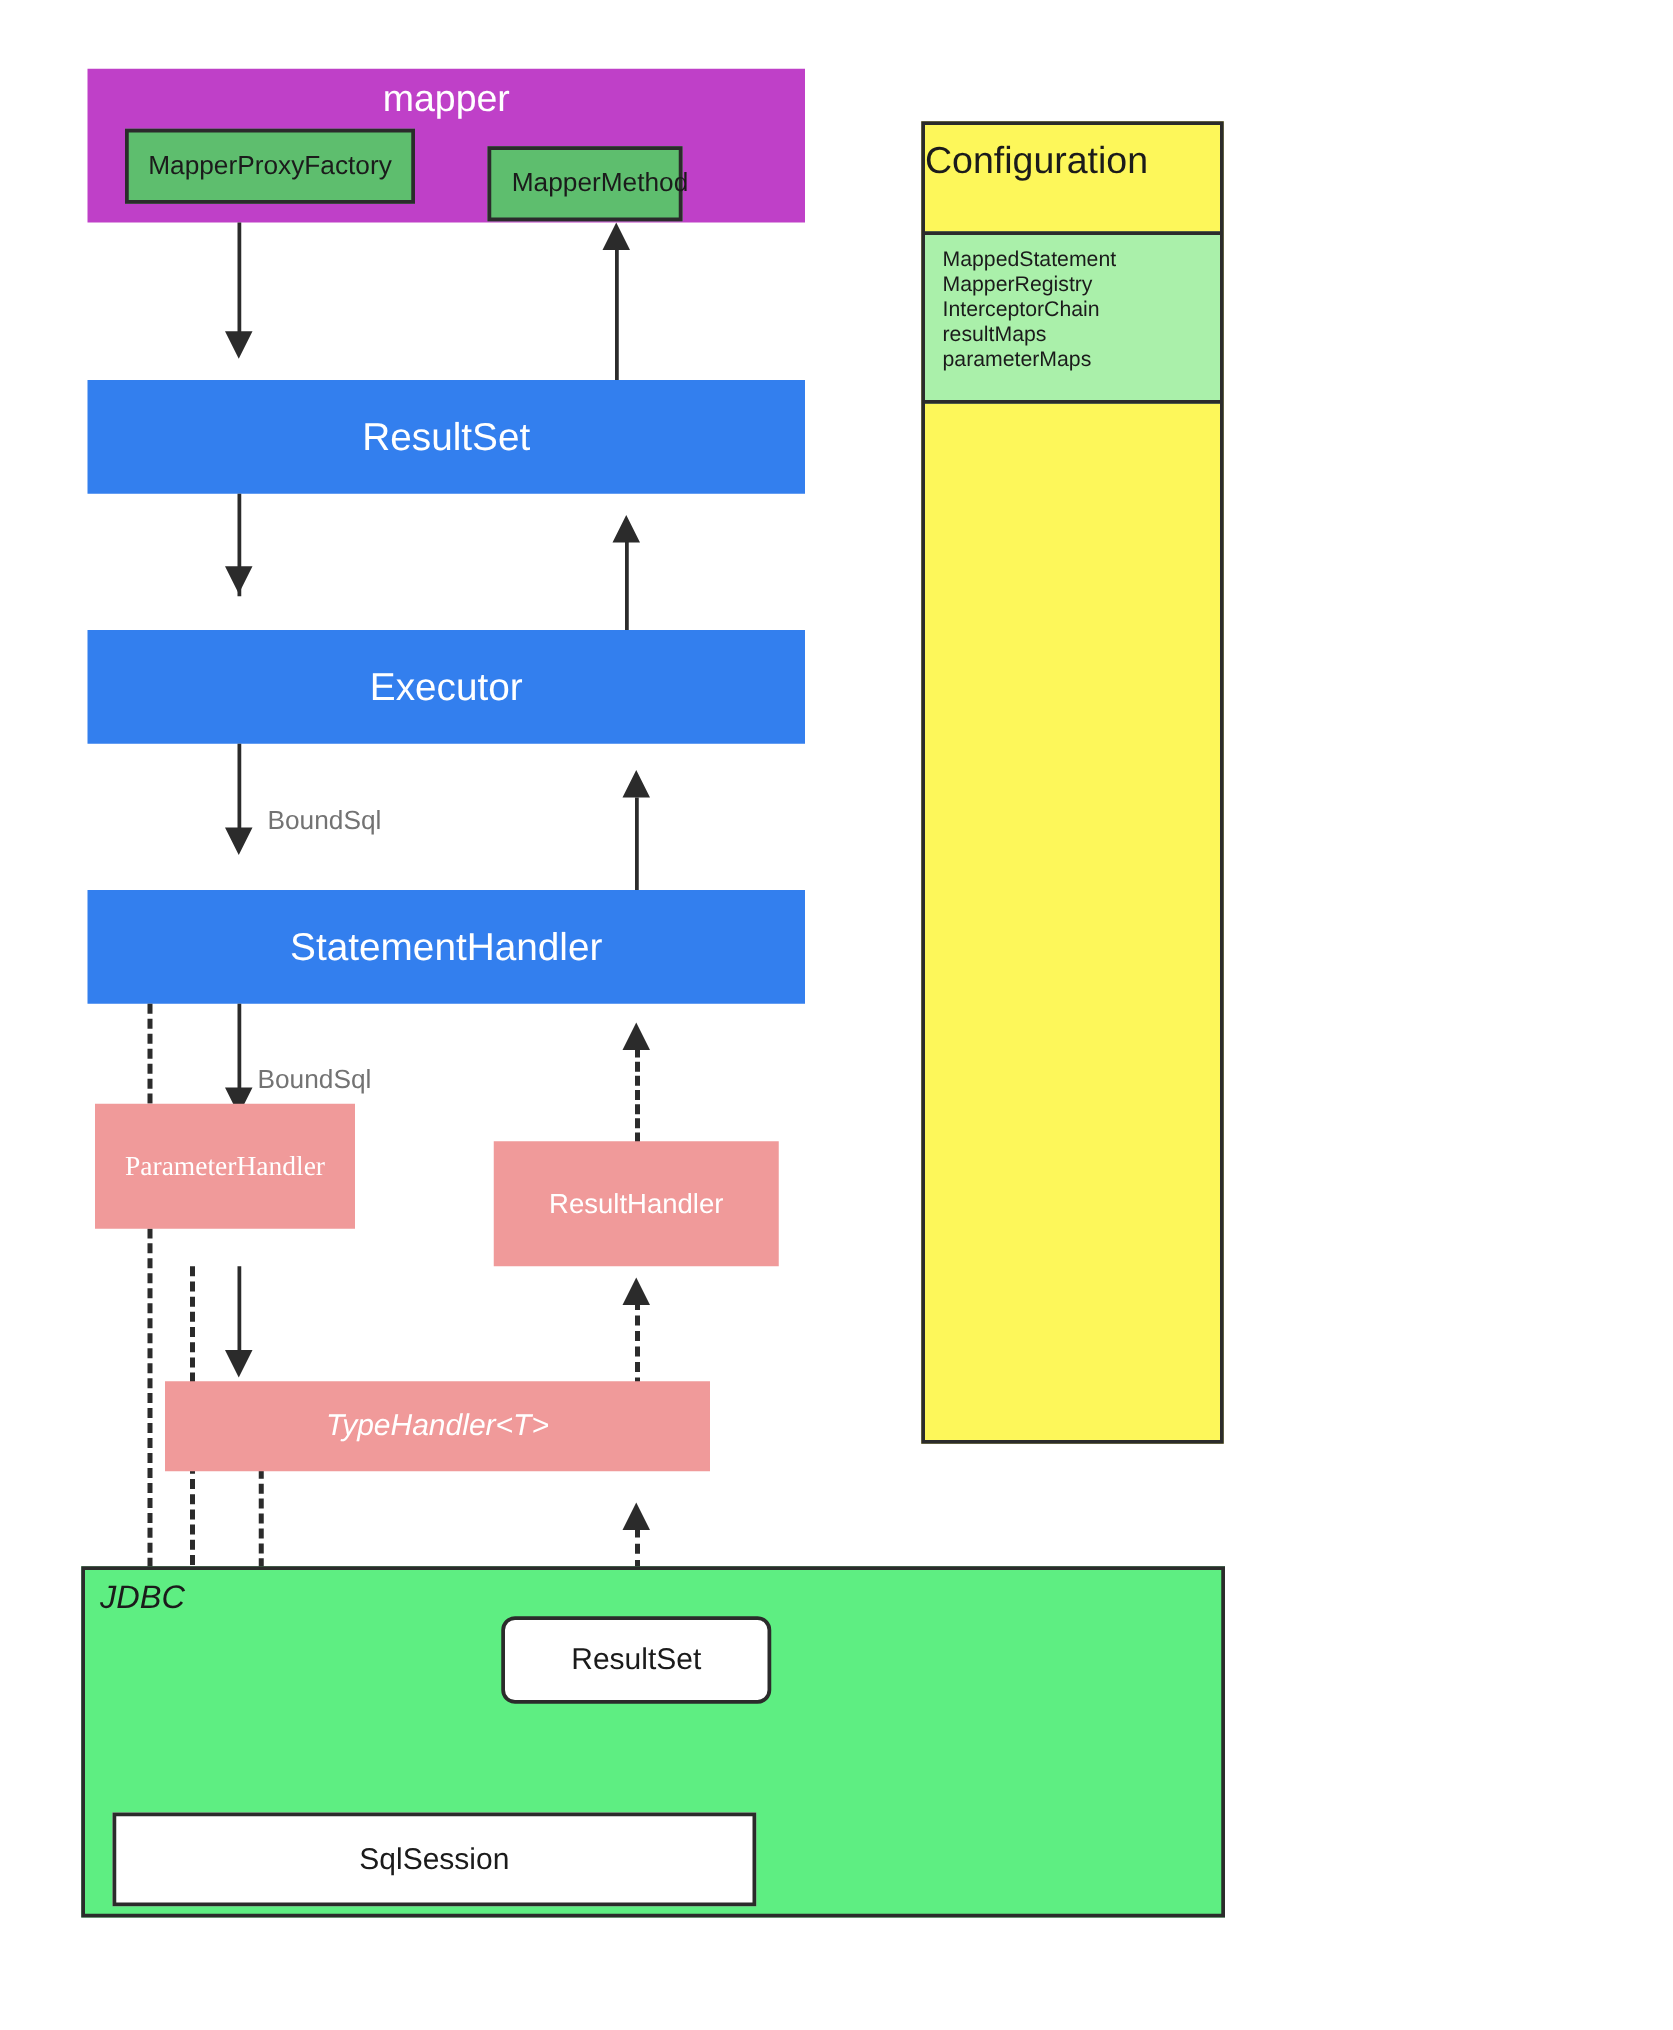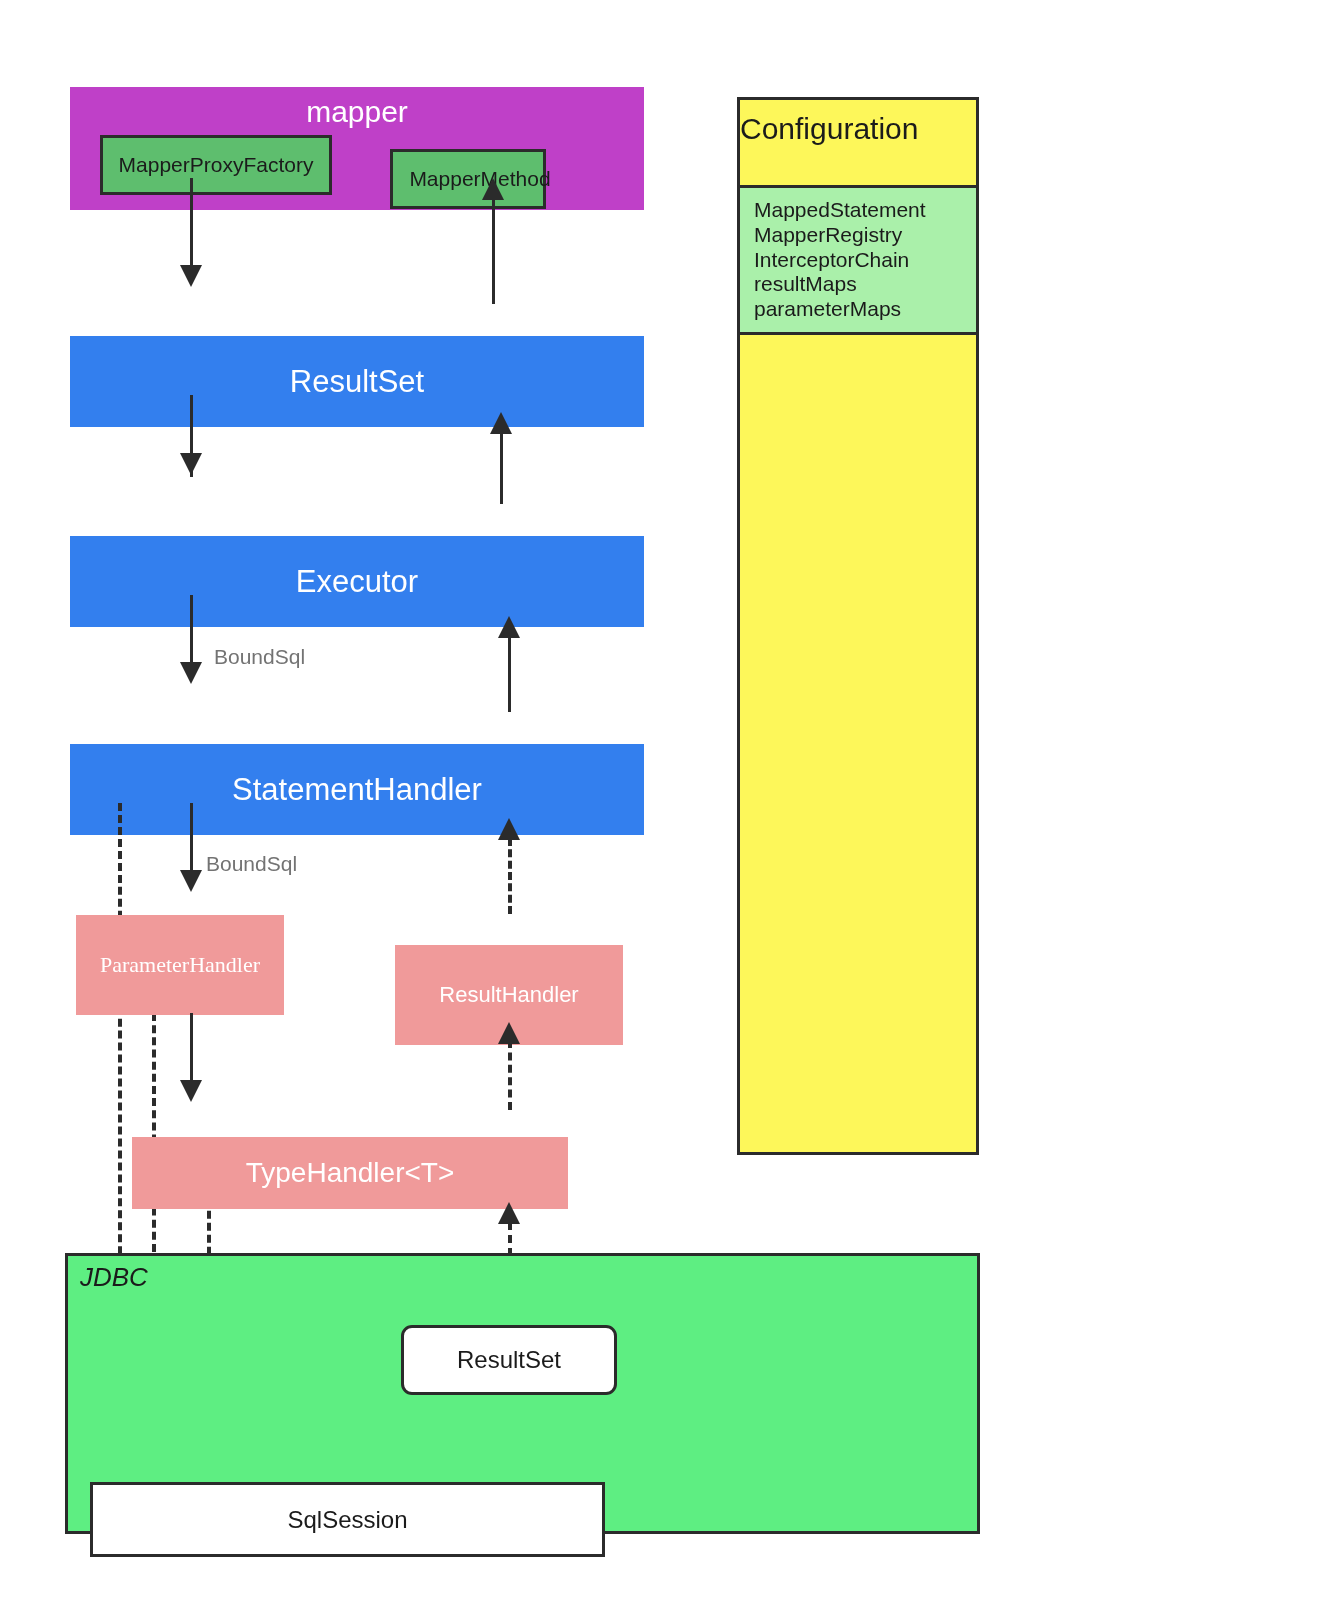--- a/index.html
+++ b/index.html
@@ -18,21 +18,20 @@
     overflow: hidden;
   }
   .box {
     position: absolute;
     box-sizing: border-box;
     display: flex;
     align-items: center;
     justify-content: center;
     text-align: center;
     line-height: 1.15;
-    margin-top: 32px;
   }
   
   .mapper-group {
     background: #bf40c8;
     color: #ffffff;
     align-items: flex-start;
     justify-content: center;
   }
   .mapper-title {
     position: absolute;
@@ -54,21 +53,22 @@
     color: #ffffff;
     font-size: 31px;
   }
   
   .layer-pink {
     background: #f09a9a;
     color: #ffffff;
     font-size: 22px;
   }
   .layer-pink.big {
-    font-size: 28px;
+    font-size: 24px;
+    font-style: italic;
   }
   
   .config-panel {
     position: absolute;
     box-sizing: border-box;
     border: 3px solid #2b2b2b;
     background: #fdf75a;
   }
   .config-title {
     position: absolute;
@@ -78,22 +78,22 @@
     font-size: 30px;
     color: #1b1b1b;
   }
   .config-list {
     position: absolute;
     left: 0; right: 0;
     box-sizing: border-box;
     background: #aaf0aa;
     border-top: 3px solid #2b2b2b;
     border-bottom: 3px solid #2b2b2b;
-    padding: 10px 0 10px 14px;
-    font-size: 21px;
+    padding: 10px 0 22px 14px;
+    font-size: 17px;
     color: #1b1b1b;
     line-height: 1.18;
   }
   .config-list div { white-space: nowrap; }
   
   .jdbc-group {
     position: absolute;
     box-sizing: border-box;
     background: #5eee82;
     border: 3px solid #2b2b2b;

